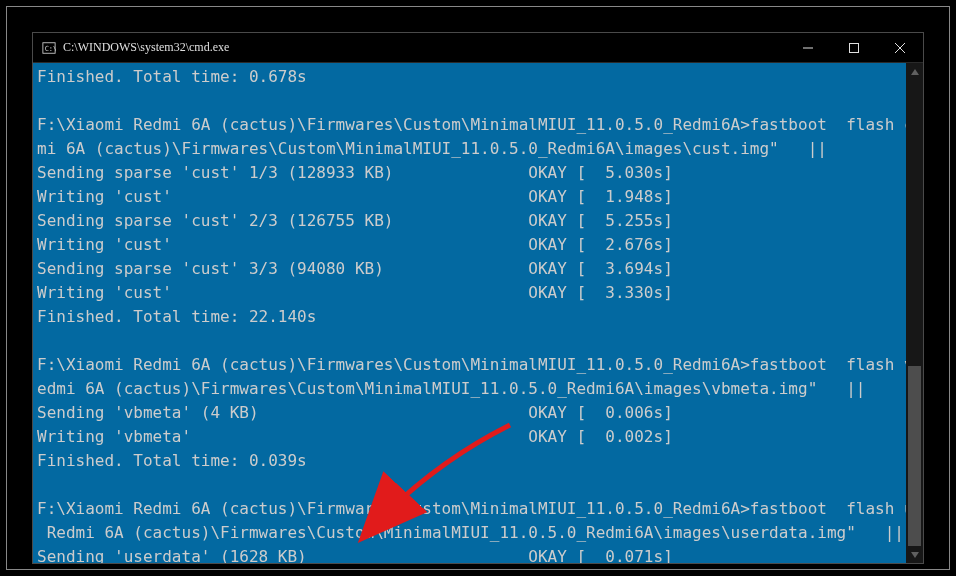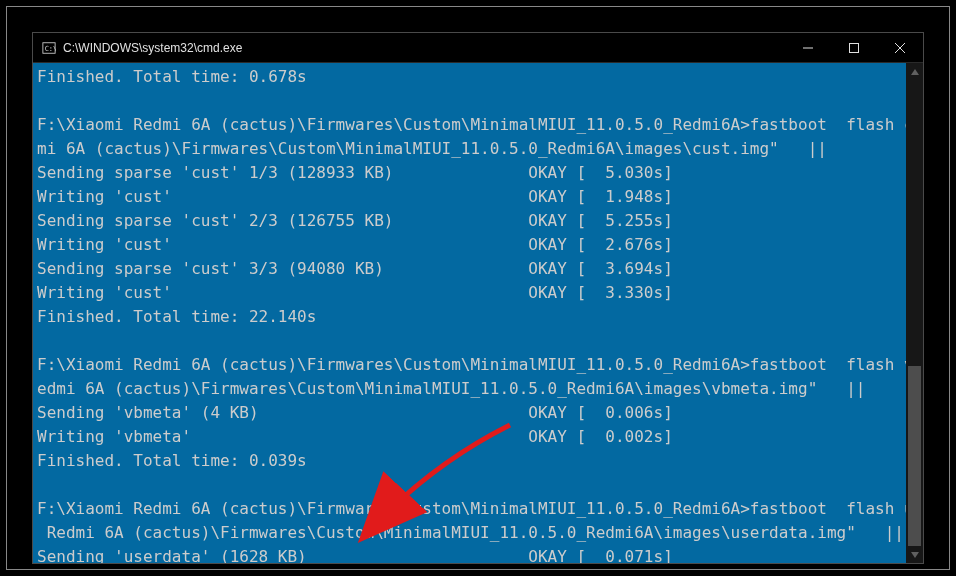--- a/index.html
+++ b/index.html
@@ -34,21 +34,21 @@
   .titlebar-icon {
     width: 16px; height: 16px;
     margin-left: 8px;
     display: flex; align-items: center; justify-content: center;
   }
   .titlebar-icon svg { width: 14px; height: 14px; }
   .titlebar-title {
     color: #e0e0e0;
     font-size: 12px;
     margin-left: 6px;
-    font-family: Liberation Sans, sans-serif;
+    font-family: Liberation Serif, serif;
     flex: 1;
   }
   .win-controls { display: flex; height: 100%; }
   .win-btn {
     width: 46px; height: 100%;
     display: flex; align-items: center; justify-content: center;
     color: #e0e0e0;
   }
   .win-btn svg { width: 10px; height: 10px; }
   .terminal-wrap {

